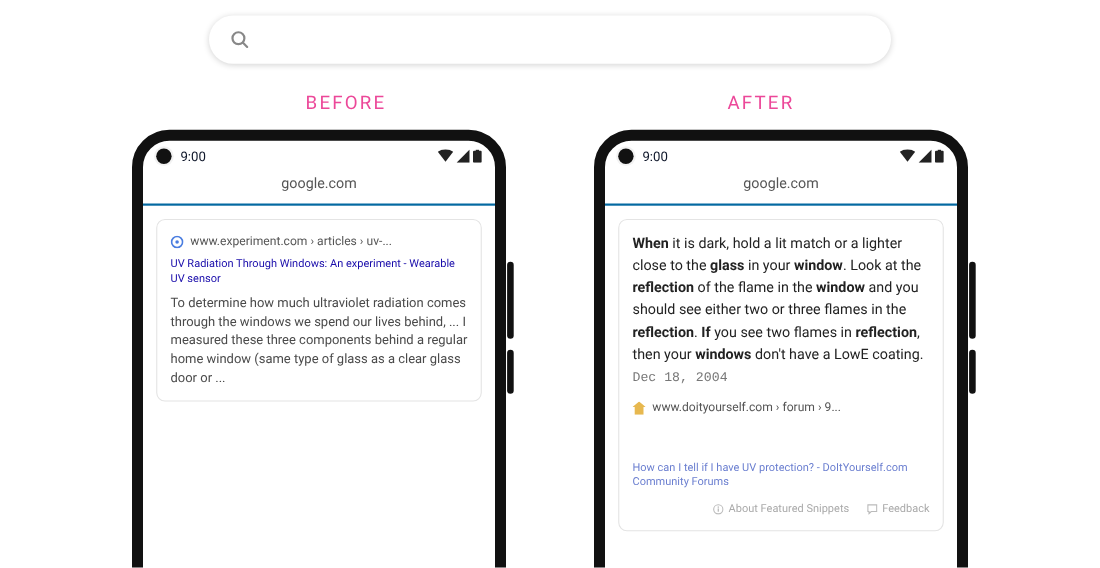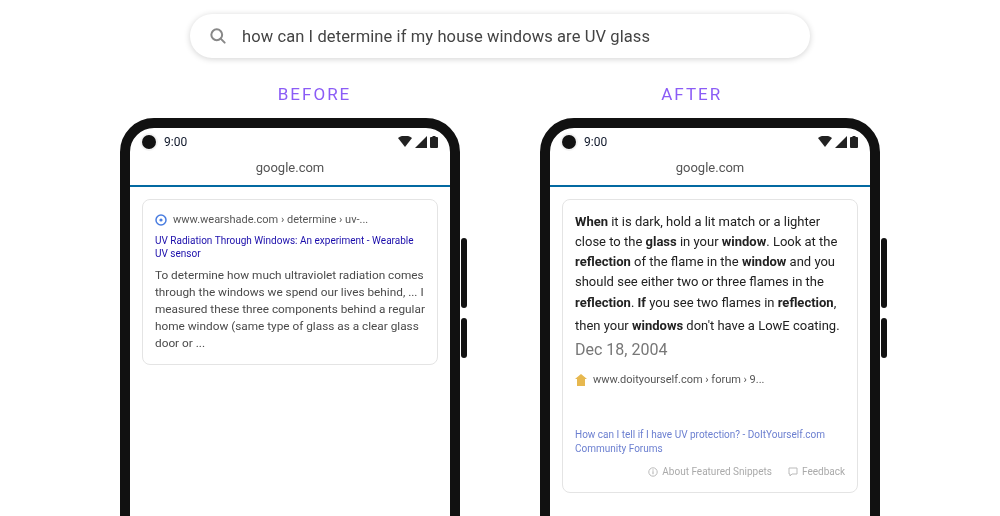--- a/index.html
+++ b/index.html
@@ -28,21 +28,21 @@
     color: #444;
     letter-spacing: 0.1px;
   }
   .labels {
     display: flex;
     justify-content: center;
     gap: 310px;
     margin-top: 26px;
     font-size: 17px;
     letter-spacing: 2px;
-    color: #8b5cf6;
+    color: #ec4899;
   }
   .phones {
     display: flex;
     justify-content: center;
     gap: 40px;
     margin-top: 14px;
   }
   .phone {
     width: 380px;
     height: 380px;
@@ -116,41 +116,40 @@
   }
   .result-title.muted { color: #6b7fd0; margin-top: 40px; }
   .snippet { color: #4a4a4a; font-size: 11.8px; }
   .featured {
     font-size: 13px;
     line-height: 1.55;
     color: #222;
     margin-bottom: 10px;
   }
   .featured b { font-weight: 700; }
-  .featured .date { color: #777; font-size: 16px; }
+  .featured .date { color: #777; font-size: 12px; font-family: Liberation Mono, monospace; }
   .card-footer {
     display: flex;
     justify-content: flex-end;
     gap: 16px;
     margin-top: 10px;
     font-size: 10px;
     color: #aaa;
     align-items: center;
   }
   .card-footer span { display: flex; align-items: center; gap: 4px; }
 </style>
 </head>
 <body>
 
 <div class="search-pill">
   <svg width="20" height="20" viewBox="0 0 24 24" fill="none" stroke="#888" stroke-width="2.4" stroke-linecap="round">
     <circle cx="10.5" cy="10.5" r="6.5"></circle>
     <line x1="15.5" y1="15.5" x2="20" y2="20"></line>
   </svg>
-  <span class="search-text">how can I determine if my house windows are UV glass</span>
 </div>
 
 <div class="labels">
   <span>BEFORE</span>
   <span>AFTER</span>
 </div>
 
 <div class="phones">
 
   <div class="phone">
@@ -176,21 +175,21 @@
         </div>
       </div>
       <div class="urlbar">google.com</div>
 
       <div class="card">
         <div class="breadcrumb">
           <svg class="favicon" viewBox="0 0 12 12">
               <circle cx="6" cy="6" r="5" fill="none" stroke="#4a7de0" stroke-width="1.5"></circle>
               <circle cx="6" cy="6" r="1.6" fill="#4a7de0"></circle>
             </svg>
-          <span>www.wearshade.com › determine › uv-...</span>
+          <span>www.experiment.com › articles › uv-...</span>
         </div>
         <div class="result-title">UV Radiation Through Windows: An experiment - Wearable UV sensor</div>
         <div class="snippet">To determine how much ultraviolet radiation comes through the windows we spend our lives behind, ... I measured these three components behind a regular home window (same type of glass as a clear glass door or   ...</div>
       </div>
     </div>
   </div>
 
   <div class="phone">
     <div class="side-btn a"></div>
     <div class="side-btn b"></div>

